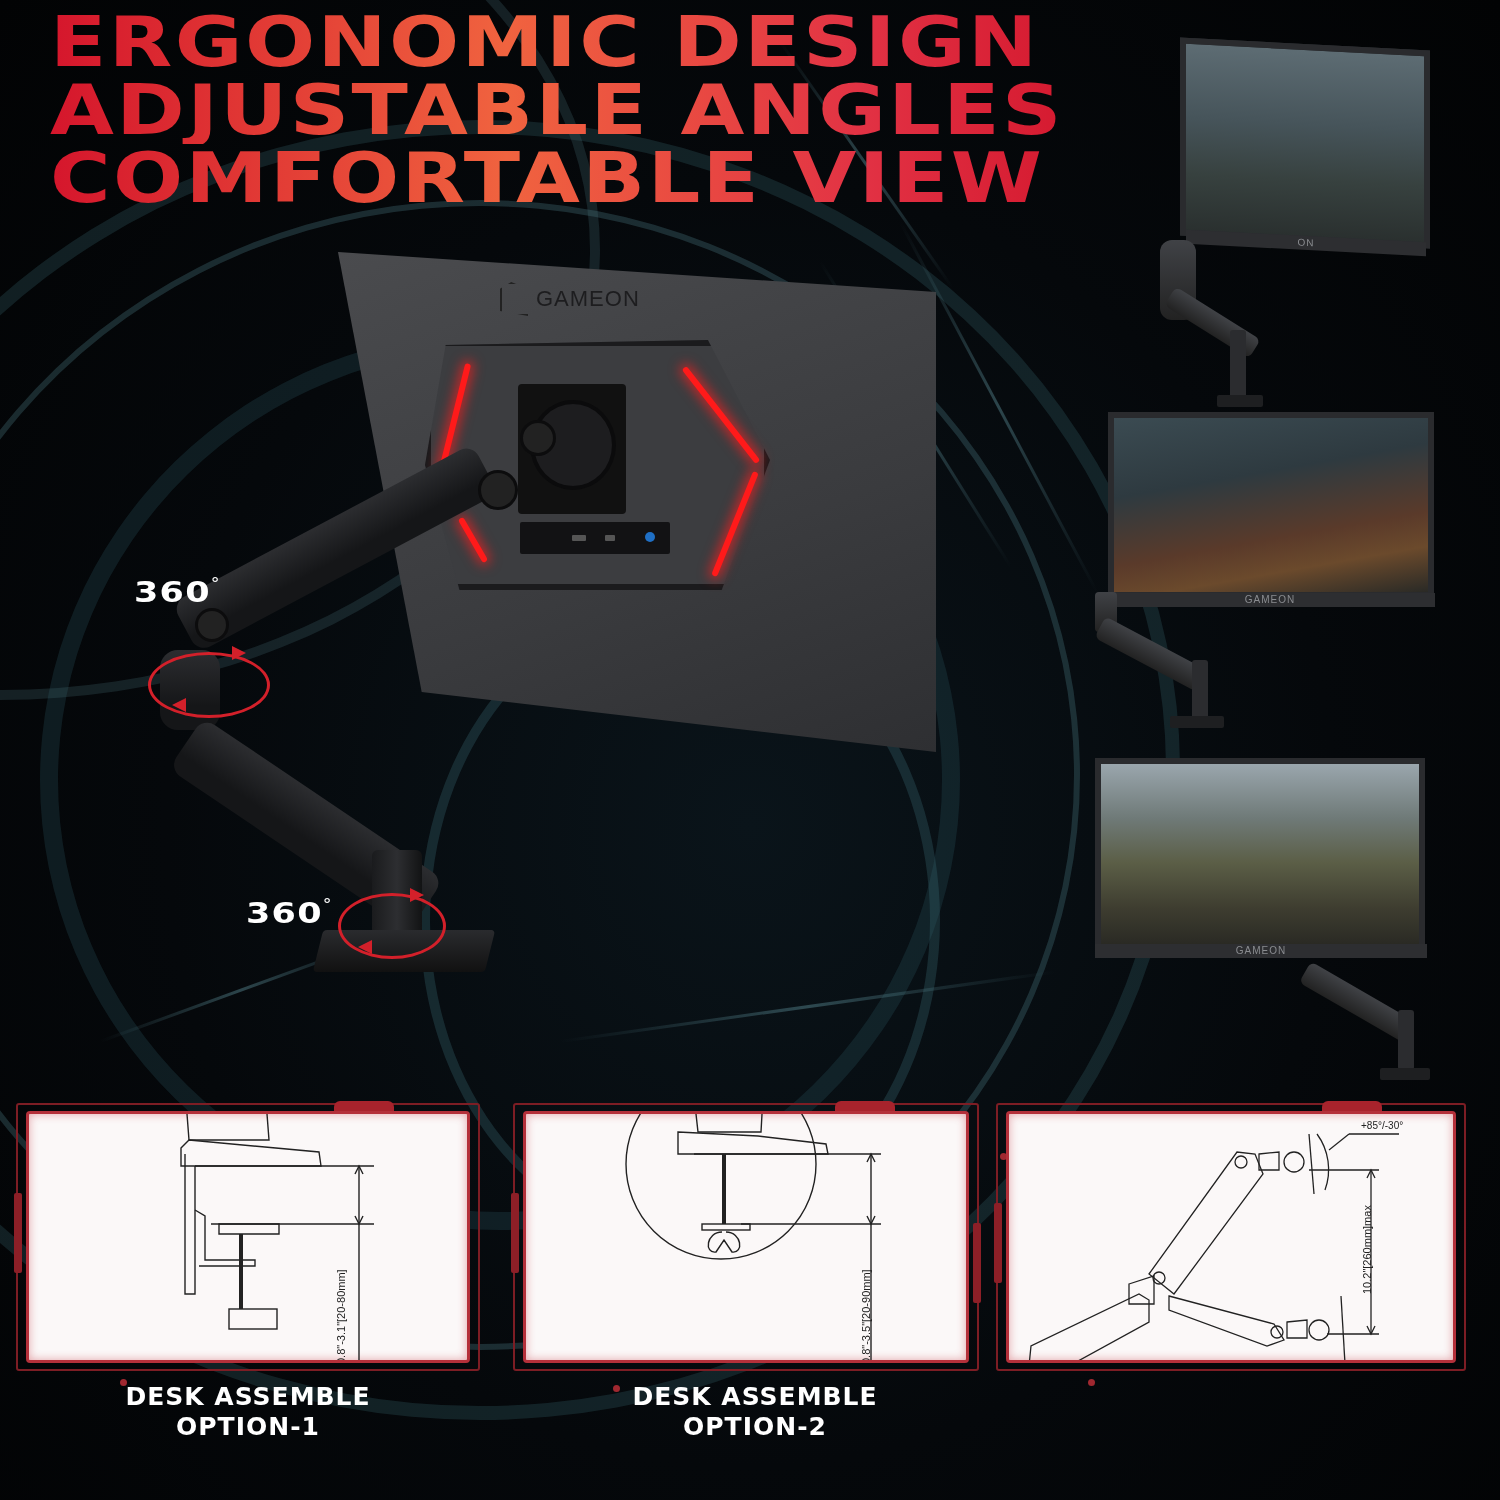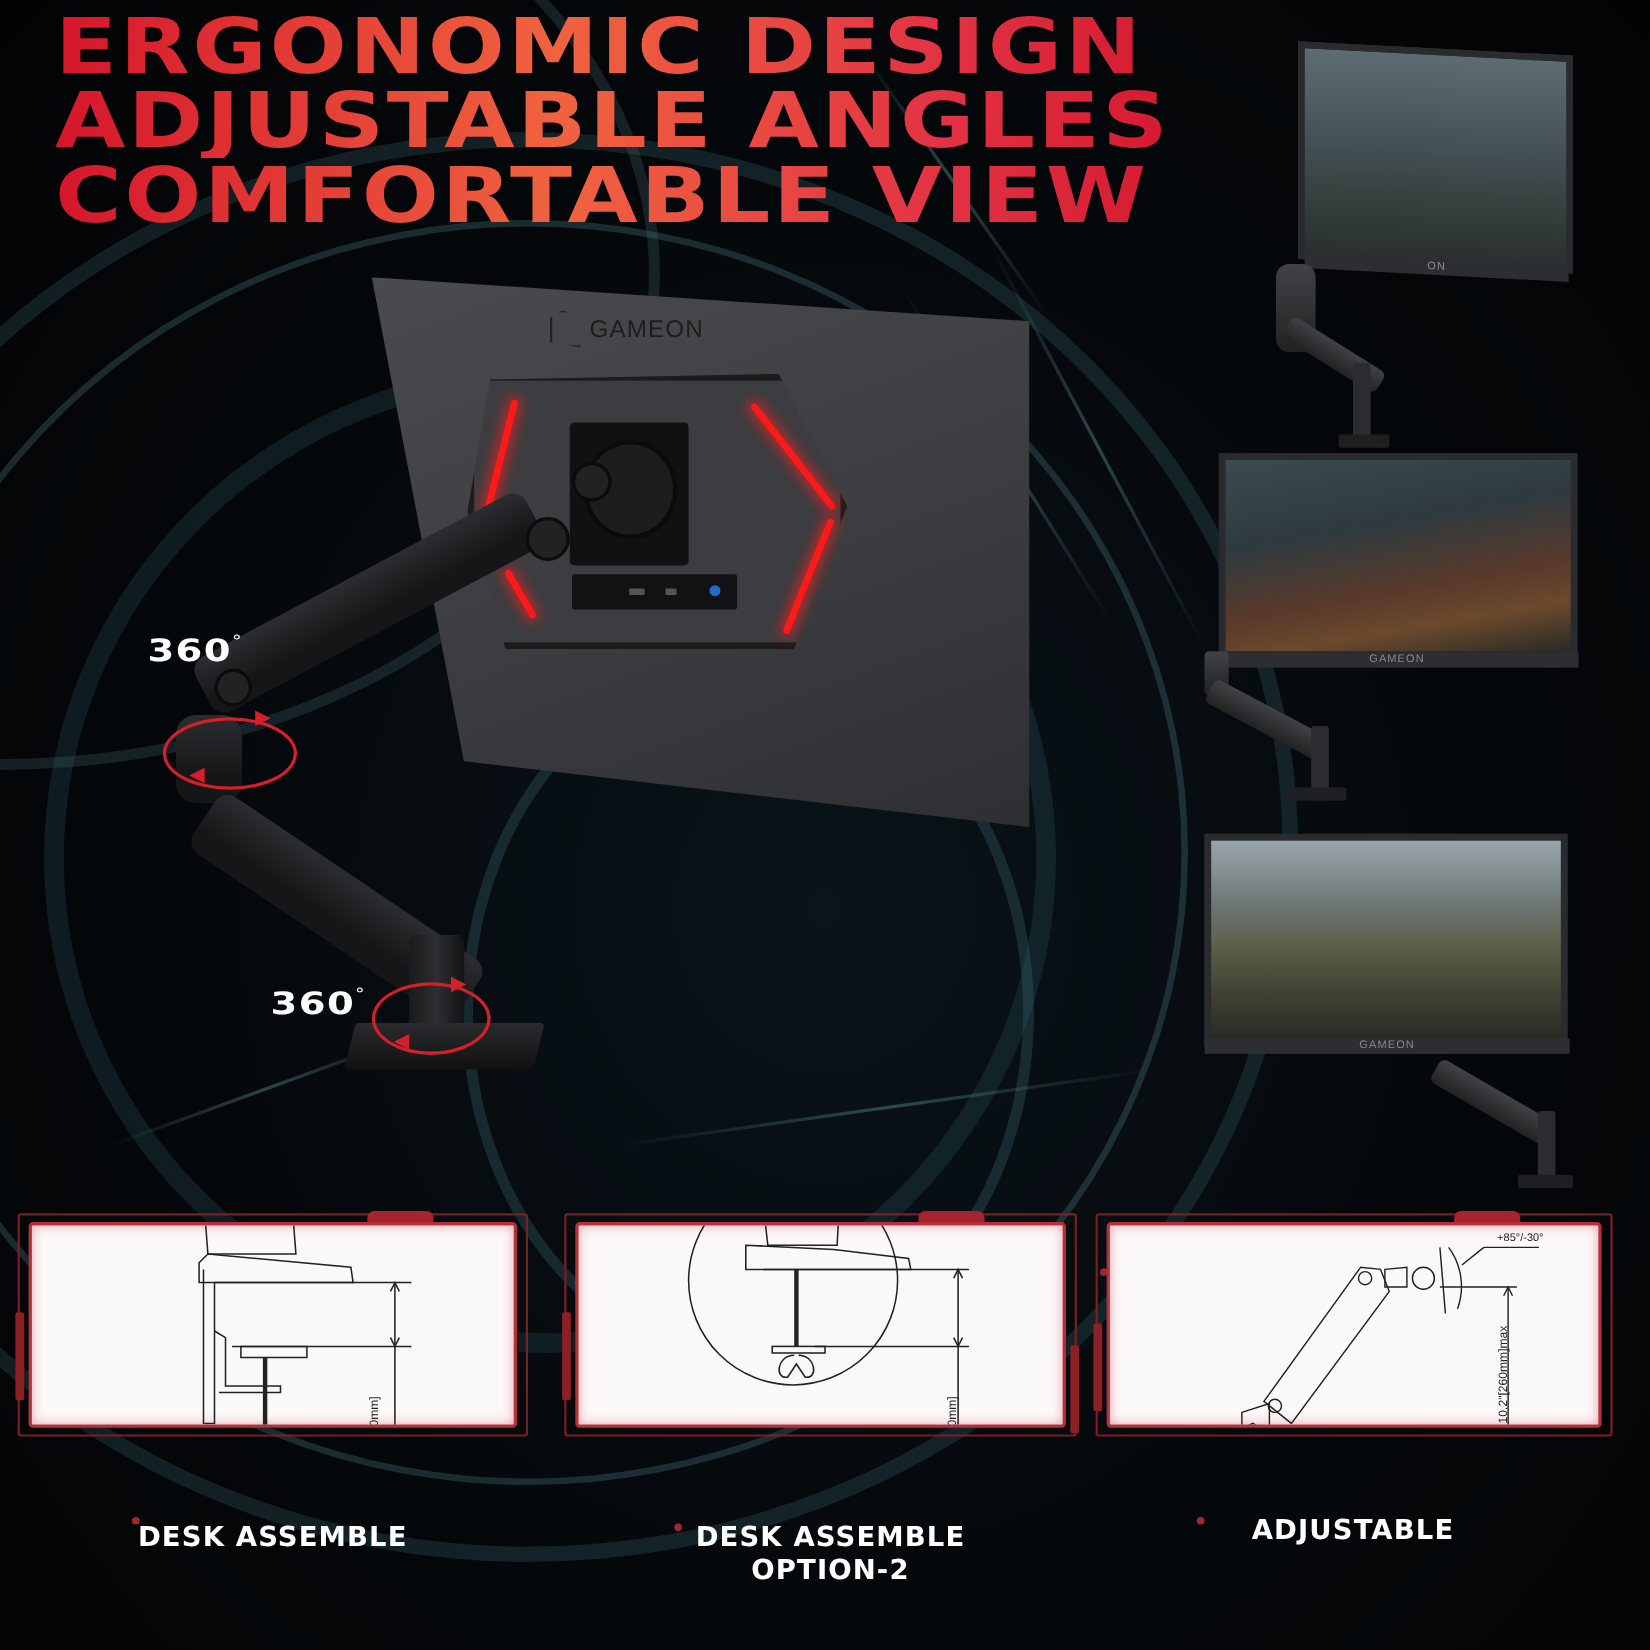--- a/index.html
+++ b/index.html
@@ -51,21 +51,21 @@
   
   .thumb { position: absolute; }
   .thumb-screen { position: absolute; background: #2b2f33; border: 6px solid #2a2b2e; overflow: hidden; }
   .thumb-bezel { position: absolute; height: 14px; background: #2d2e31; color: #8a8c90; font-size: 10px; text-align: center; line-height: 14px; letter-spacing: 1px; font-family: "Liberation Sans", sans-serif; }
   .scene { position: absolute; inset: 0; }
   .thumb-arm { position: absolute; background: linear-gradient(180deg,#404246,#222); border-radius: 6px; transform-origin: left center; }
   .thumb-pole { position: absolute; width: 16px; background: #2b2c2f; border-radius: 3px; }
   .thumb-base { position: absolute; height: 12px; background: #1e1f21; border-radius: 2px; }
 
   
-  .card { position: absolute; top: 1103px; height: 203px; }
+  .card { position: absolute; top: 1103px; height: 268px; }
   .card-frame { position: absolute; inset: 0; border: 2px solid #7d1d24; border-radius: 3px; }
   .card-inner { position: absolute; left: 10px; right: 10px; top: 8px; bottom: 8px; background: #fbf8f8;
         border: 3px solid #b4303a; border-radius: 4px; box-shadow: inset 0 0 10px rgba(200,60,70,0.45); overflow: hidden; }
   .card-tab { position: absolute; top: -2px; width: 60px; height: 10px; background: #a8232c; border-radius: 6px 6px 0 0; }
   .card-side { position: absolute; width: 8px; height: 80px; background: #8d1f27; border-radius: 2px; }
   .card-dot { position: absolute; width: 7px; height: 7px; border-radius: 50%; background: #a02830; }
   .card-caption { position: absolute; top: 1382px; text-align: center; color: #fff; font-weight: bold; font-size: 25px; line-height: 30px; letter-spacing: 1px; font-family: "DejaVu Sans", sans-serif; }
   .card-caption span { display: block; }
   .dim-text { position: absolute; color: #222; font-family: "Liberation Sans", sans-serif; font-size: 11px; transform: rotate(-90deg); transform-origin: left top; white-space: nowrap; }
   .angle-note { position: absolute; color: #222; font-family: "Liberation Sans", sans-serif; font-size: 10px; }
@@ -187,20 +187,21 @@
         <line x1="182" y1="110" x2="345" y2="110"></line>
         <line x1="330" y1="52" x2="330" y2="252"></line>
         <path d="M326 60 L330 52 L334 60 M326 102 L330 110 L334 102"></path>
       </g>
     </svg>
     <div class="dim-text" style="left:306px;top:250px;">0.8"-3.1"[20-80mm]</div>
   </div>
 </div>
 <div class="card-caption" style="left:16px;width:464px;">
   <span>DESK ASSEMBLE</span>
+  <span>OPTION-1</span>
 </div>
 
 <div class="card" style="left:513px;width:466px;">
   <div class="card-frame"></div>
   <div class="card-tab" style="left:322px;"></div>
   <div class="card-side" style="left:-2px;top:90px;"></div>
   <div class="card-side" style="right:-2px;top:120px;"></div>
   <div class="card-dot" style="left:10px;top:60px;"></div>
   <div class="card-dot" style="left:100px;top:282px;"></div>
   <div class="card-inner">
@@ -255,14 +256,13 @@
         <line x1="318" y1="220" x2="370" y2="220"></line>
         <line x1="362" y1="56" x2="362" y2="220"></line>
         <path d="M358 64 L362 56 L366 64 M358 212 L362 220 L366 212"></path>
       </g>
     </svg>
     <div class="angle-note" style="left:352px;top:6px;">+85°/-30°</div>
     <div class="dim-text" style="left:352px;top:180px;">10.2"[260mm]max</div>
   </div>
 </div>
 <div class="card-caption" style="left:1000px;width:460px;top:1376px;">
-  <span>ADJUSTABLE</span>
 </div>
 
 </body></html>

